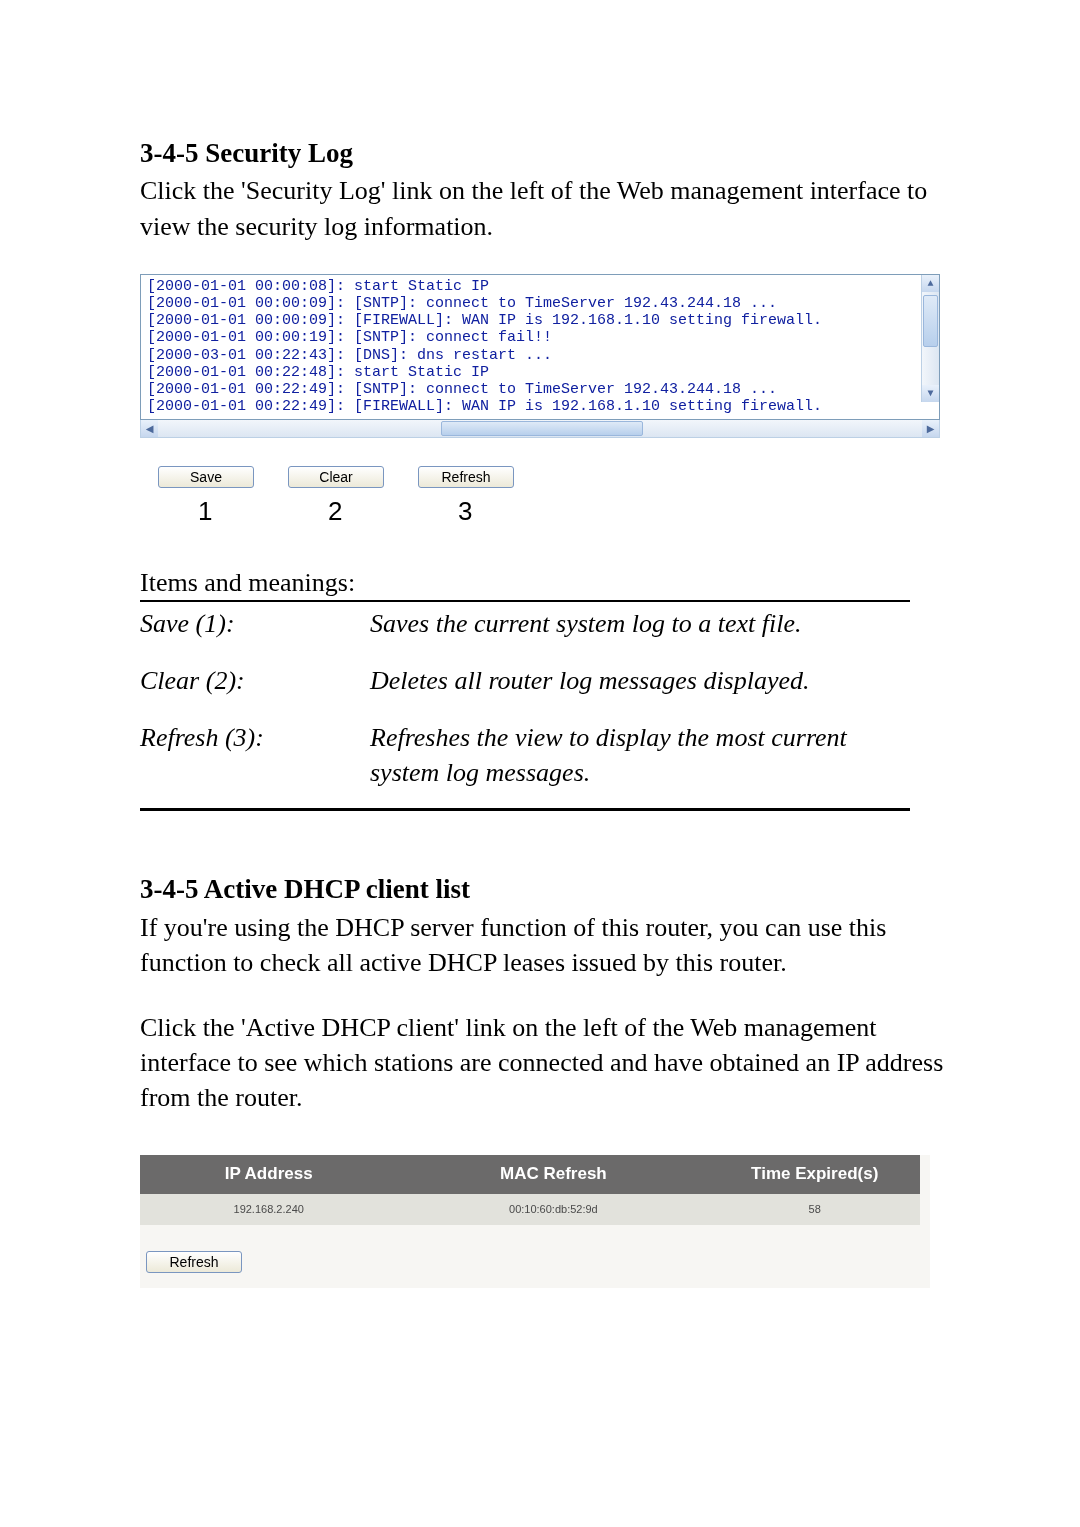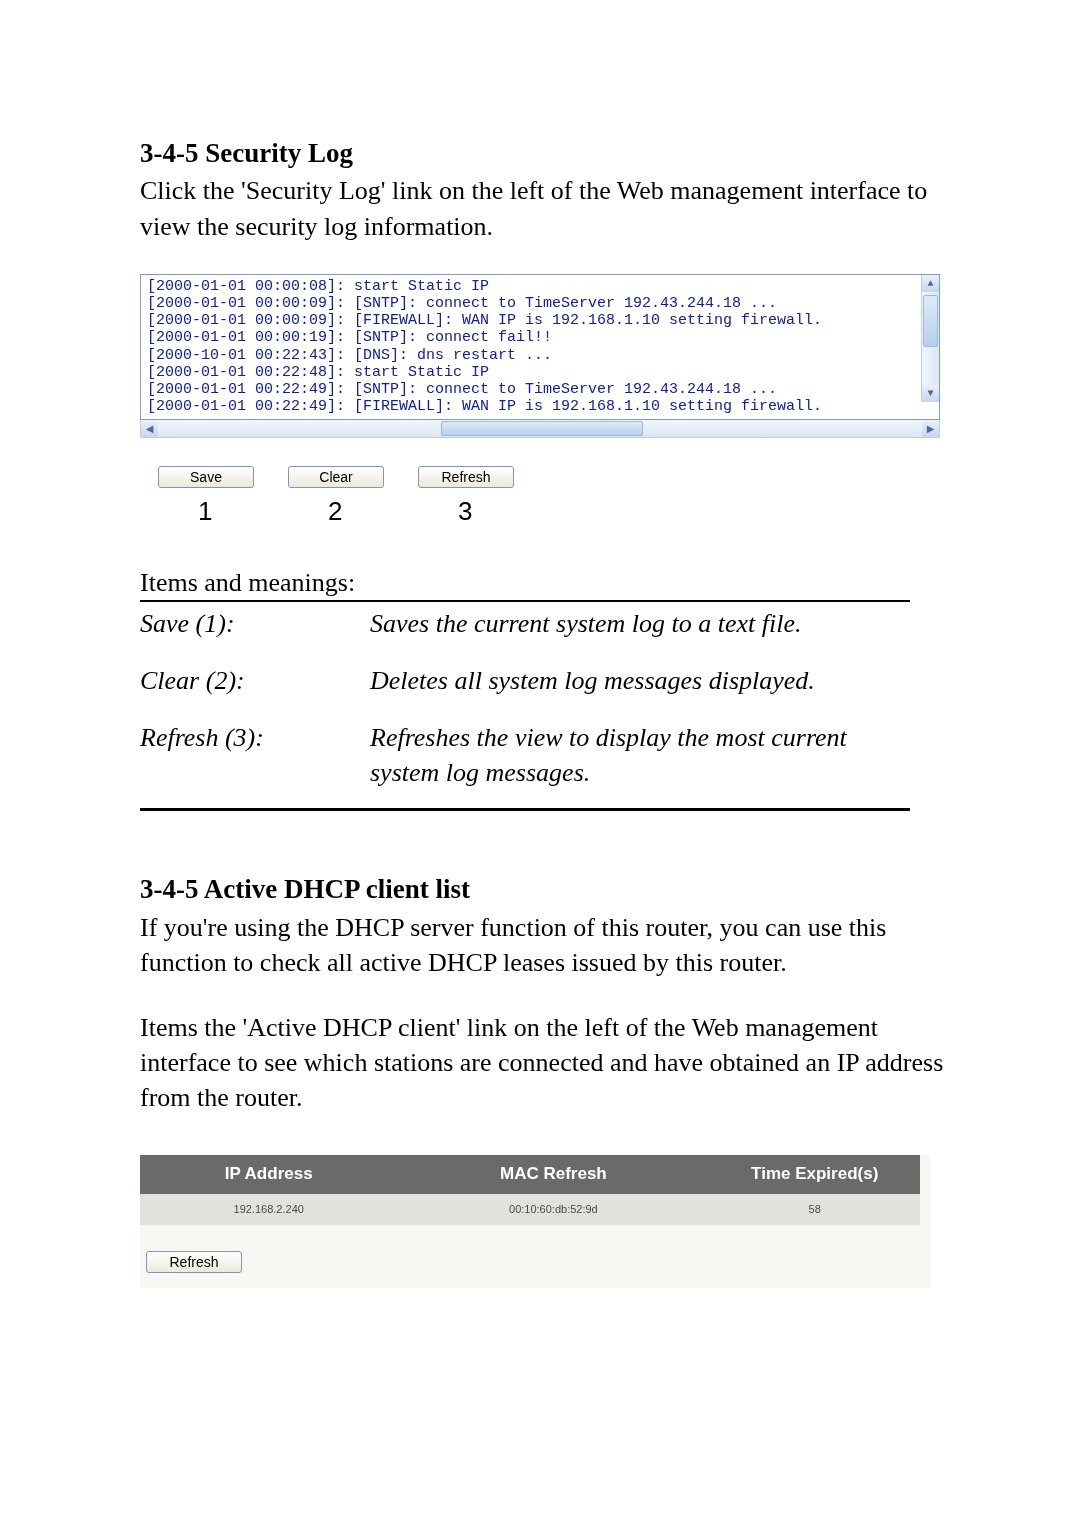--- a/index.html
+++ b/index.html
@@ -183,21 +183,21 @@
 
   <h3>3-4-5 Security Log</h3>
   <div class="paragraph">Click the 'Security Log' link on the left of the Web management interface to view the security log information.</div>
 
   <div class="log-screenshot">
     <div class="log-box">
       <span class="log-line">[2000-01-01 00:00:08]: start Static IP</span>
       <span class="log-line">[2000-01-01 00:00:09]: [SNTP]: connect to TimeServer 192.43.244.18 ...</span>
       <span class="log-line">[2000-01-01 00:00:09]: [FIREWALL]: WAN IP is 192.168.1.10 setting firewall.</span>
       <span class="log-line">[2000-01-01 00:00:19]: [SNTP]: connect fail!!</span>
-      <span class="log-line">[2000-10-01 00:22:43]: [DNS]: dns restart ...</span>
+      <span class="log-line">[2000-03-01 00:22:43]: [DNS]: dns restart ...</span>
       <span class="log-line">[2000-01-01 00:22:48]: start Static IP</span>
       <span class="log-line">[2000-01-01 00:22:49]: [SNTP]: connect to TimeServer 192.43.244.18 ...</span>
       <span class="log-line">[2000-01-01 00:22:49]: [FIREWALL]: WAN IP is 192.168.1.10 setting firewall.</span>
       <div class="vscroll">
         <div class="arrow up">▲</div>
         <div class="thumb"></div>
         <div class="arrow down">▼</div>
       </div>
     </div>
     <div class="hscroll">
@@ -220,32 +220,32 @@
 
   <div class="items-heading">Items and meanings:</div>
   <table class="items-table">
     <tbody>
         <tr class="first items-body-rule">
       <td class="term">Save (1):</td>
       <td>Saves the current system log to a text file.</td>
     </tr>
     <tr>
       <td class="term">Clear (2):</td>
-      <td>Deletes all system log messages displayed.</td>
+      <td>Deletes all router log messages displayed.</td>
     </tr>
     <tr>
       <td class="term">Refresh (3):</td>
       <td>Refreshes the view to display the most current system log messages.</td>
     </tr>
   </tbody>
     </table>
 
   <h3 style="margin-top:60px;">3-4-5 Active DHCP client list</h3>
   <div class="paragraph">If you're using the DHCP server function of this router, you can use this function to check all active DHCP leases issued by this router.</div>
-  <div class="paragraph" style="margin-top:20px;">Items the 'Active DHCP client' link on the left of the Web management interface to see which stations are connected and have obtained an IP address from the router.</div>
+  <div class="paragraph" style="margin-top:20px;">Click the 'Active DHCP client' link on the left of the Web management interface to see which stations are connected and have obtained an IP address from the router.</div>
 
   <div class="dhcp-screenshot">
     <table class="dhcp-table">
       <tbody>
           <tr>
         <th style="width:33%;">IP Address</th>
         <th style="width:40%;">MAC Refresh</th>
         <th style="width:27%;">Time Expired(s)</th>
       </tr>
       <tr>

